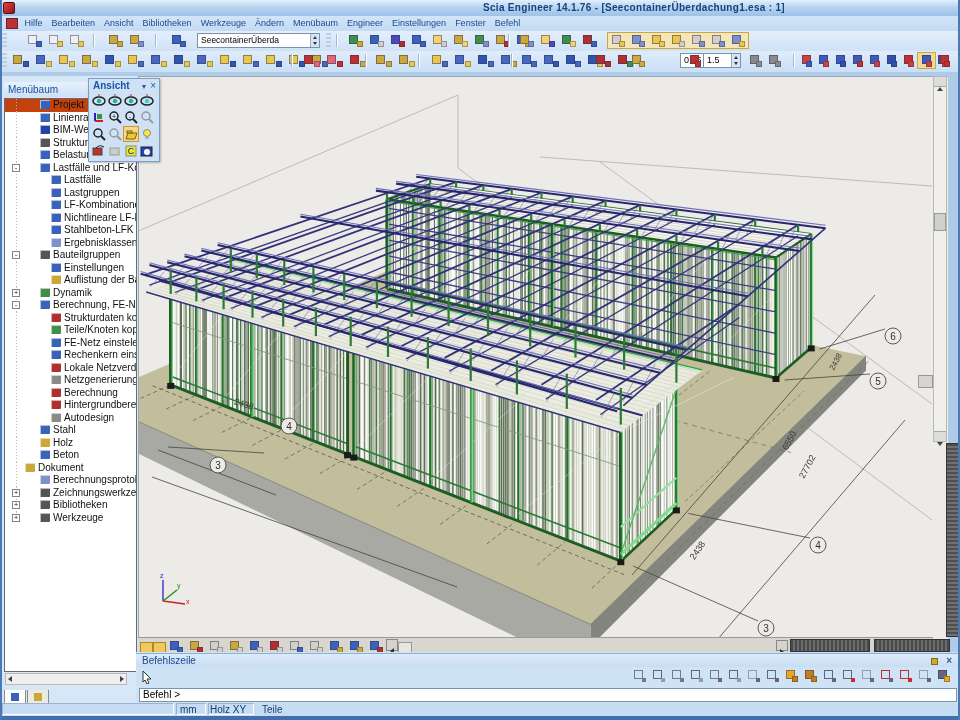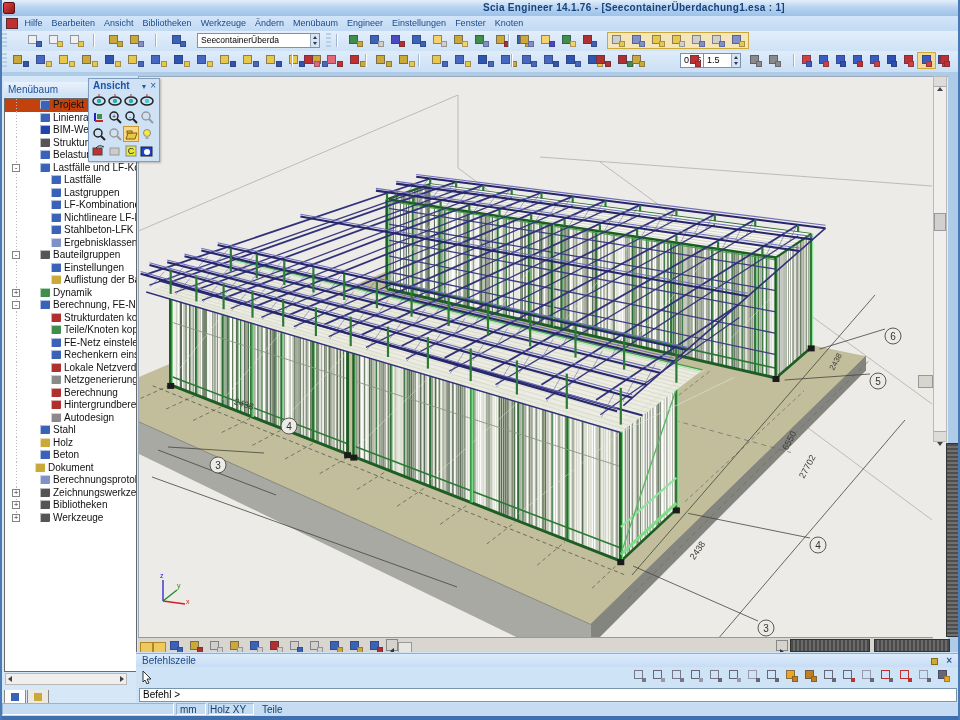--- a/index.html
+++ b/index.html
@@ -45,21 +45,21 @@
 #anshead{height:13px;color:#1a55a8;font-weight:bold;font-size:10px;padding-left:4px;line-height:13px}
 .ansrow{height:17px;padding-left:2px;white-space:nowrap}
 .ansb{display:inline-block;width:16px;height:16px;position:relative}
 .ansb svg{position:absolute;left:1px;top:1px}
 .spin{display:inline-block;height:15px;background:#fff;border:1px solid #7a93ad;font-size:9px;line-height:13px;padding-left:3px;vertical-align:top;position:relative}
 .spin u{position:absolute;right:0;top:0;width:9px;height:13px;background:#d6e4f4;border-left:1px solid #99aabb;text-decoration:none}
 .spin u:before{content:"";position:absolute;left:2px;top:2px;border:2.5px solid transparent;border-bottom:3px solid #335;border-top:none}
 .spin u:after{content:"";position:absolute;left:2px;bottom:2px;border:2.5px solid transparent;border-top:3px solid #335;border-bottom:none}
 </style></head><body>
 <div id="title" class="abs"><span style="position:absolute;left:3px;top:2px;width:12px;height:12px;background:linear-gradient(135deg,#e84040,#8a1a1a);border-radius:2px;border:1px solid #5a1010"></span>Scia Engineer 14.1.76 - [SeecontainerÜberdachung1.esa : 1]</div>
-<div id="menu" class="abs"><span style="width:12px;height:11px;background:#c03030;border:1px solid #5a2a2a;margin:2px 2px 0 6px;vertical-align:top"></span><span>Hilfe</span><span>Bearbeiten</span><span>Ansicht</span><span>Bibliotheken</span><span>Werkzeuge</span><span>Ändern</span><span>Menübaum</span><span>Engineer</span><span>Einstellungen</span><span>Fenster</span><span>Knoten</span></div>
+<div id="menu" class="abs"><span style="width:12px;height:11px;background:#c03030;border:1px solid #5a2a2a;margin:2px 2px 0 6px;vertical-align:top"></span><span>Hilfe</span><span>Bearbeiten</span><span>Ansicht</span><span>Bibliotheken</span><span>Werkzeuge</span><span>Ändern</span><span>Menübaum</span><span>Engineer</span><span>Einstellungen</span><span>Fenster</span><span>Befehl</span></div>
 <div id="tb1" class="abs">
     <span class="g" style="left:2px"><span class="grip"></span></span>
     <span class="g" style="left:24px"><span class="ti" style="width:17px"><i style="background:#f0f0f0"></i><b style="background:#3a62b8"></b></span><span class="ti" style="width:17px"><i style="background:#f0f0f0"></i><b style="background:#e8c84a"></b></span><span class="ti" style="width:17px"><i style="background:#f0f0f0"></i><b style="background:#e8c84a"></b></span></span>
     <span class="g" style="left:90px"><span class="sep"></span></span>
     <span class="g" style="left:105px"><span class="ti" style="width:17px"><i style="background:#caa93a"></i><b style="background:#caa93a"></b></span><span class="ti" style="width:17px"><i style="background:#caa93a"></i><b style="background:#8090c8"></b></span></span>
     <span class="g" style="left:152px"><span class="sep"></span></span>
     <span class="g" style="left:168px"><span class="ti" style="width:17px"><i style="background:#3a62b8"></i><b style="background:#3a62b8"></b></span></span>
     <span class="g" style="left:197px"><span class="spin" style="width:123px;font-size:8.5px">SeecontainerÜberda<u></u></span></span>
     <span class="g" style="left:326px"><span class="grip"></span><span class="sep"></span></span>
     <span class="g" style="left:345px"><span class="ti" style="width:17px"><i style="background:#3f8f4a"></i><b style="background:#caa93a"></b></span><span class="ti" style="width:17px"><i style="background:#3a62b8"></i><b style="background:#d0cfc8"></b></span><span class="ti" style="width:17px"><i style="background:#4a4ac0"></i><b style="background:#b03030"></b></span><span class="ti" style="width:17px"><i style="background:#3a62b8"></i><b style="background:#3a62b8"></b></span><span class="ti" style="width:17px"><i style="background:#f5d26b"></i><b style="background:#d0cfc8"></b></span><span class="ti" style="width:17px"><i style="background:#caa93a"></i><b style="background:#f5d26b"></b></span><span class="ti" style="width:17px"><i style="background:#3f8f4a"></i><b style="background:#8090c8"></b></span><span class="ti" style="width:17px"><i style="background:#caa93a"></i><b style="background:#b03030"></b></span><span class="ti" style="width:17px"><i style="background:#3a62b8"></i><b style="background:#caa93a"></b></span></span>
@@ -115,21 +115,21 @@
     <div class="trow" style="padding-left:44px"><span class="ic" style="background:#3a62b8"></span>FE-Netz einstelen</div>
     <div class="trow" style="padding-left:44px"><span class="ic" style="background:#3a62b8"></span>Rechenkern einstellen</div>
     <div class="trow" style="padding-left:44px"><span class="ic" style="background:#b03030"></span>Lokale Netzverdichtu</div>
     <div class="trow" style="padding-left:44px"><span class="ic" style="background:#8a8a8a"></span>Netzgenerierung</div>
     <div class="trow" style="padding-left:44px"><span class="ic" style="background:#b03030"></span>Berechnung</div>
     <div class="trow" style="padding-left:44px"><span class="ic" style="background:#b03030"></span>Hintergrundberechnu</div>
     <div class="trow" style="padding-left:44px"><span class="ic" style="background:#8a8a8a"></span>Autodesign</div>
     <div class="trow" style="padding-left:33px"><span class="ic" style="background:#3a62b8"></span>Stahl</div>
     <div class="trow" style="padding-left:33px"><span class="ic" style="background:#caa93a"></span>Holz</div>
     <div class="trow" style="padding-left:33px"><span class="ic" style="background:#3a62b8"></span>Beton</div>
-    <div class="trow" style="padding-left:28px"><span class="ic" style="background:#caa93a"></span>Dokument</div>
+    <div class="trow" style="padding-left:18px"><span class="ic" style="background:#caa93a"></span>Dokument</div>
     <div class="trow" style="padding-left:33px"><span class="ic" style="background:#8090c8"></span>Berechnungsprotokoll</div>
     <div class="trow" style="padding-left:33px"><span class="pm" style="left:7px">+</span><span class="ic" style="background:#555"></span>Zeichnungswerkzeuge</div>
     <div class="trow" style="padding-left:33px"><span class="pm" style="left:7px">+</span><span class="ic" style="background:#555"></span>Bibliotheken</div>
     <div class="trow" style="padding-left:33px"><span class="pm" style="left:7px">+</span><span class="ic" style="background:#555"></span>Werkzeuge</div>
   </div>
 <div id="hsb" class="abs">
     <span class="tri" style="border-width:3px 4px 3px 0;border-color:transparent #444 transparent transparent;margin:2px 0 0 2px;float:left"></span>
     <span class="tri" style="border-width:3px 0 3px 4px;border-color:transparent transparent transparent #444;margin:2px 2px 0 0;float:right"></span>
   </div>
 <div id="ptabs" class="abs"><span class="ptab" style="background:#fff"><span style="display:inline-block;width:8px;height:8px;background:#3a62b8;margin-top:3px"></span></span><span class="ptab"><span style="display:inline-block;width:8px;height:8px;background:#caa93a;margin-top:3px"></span></span></div>

